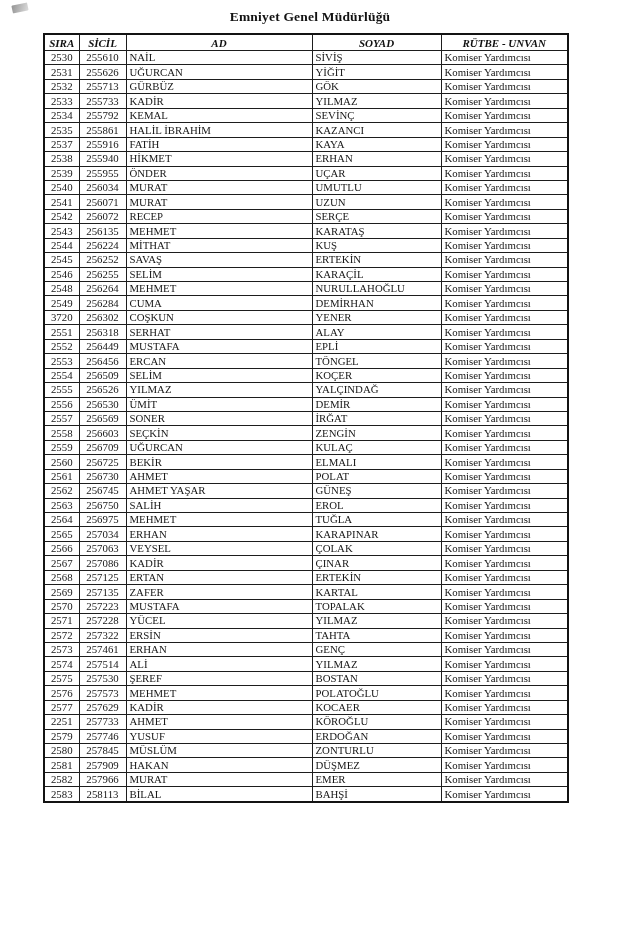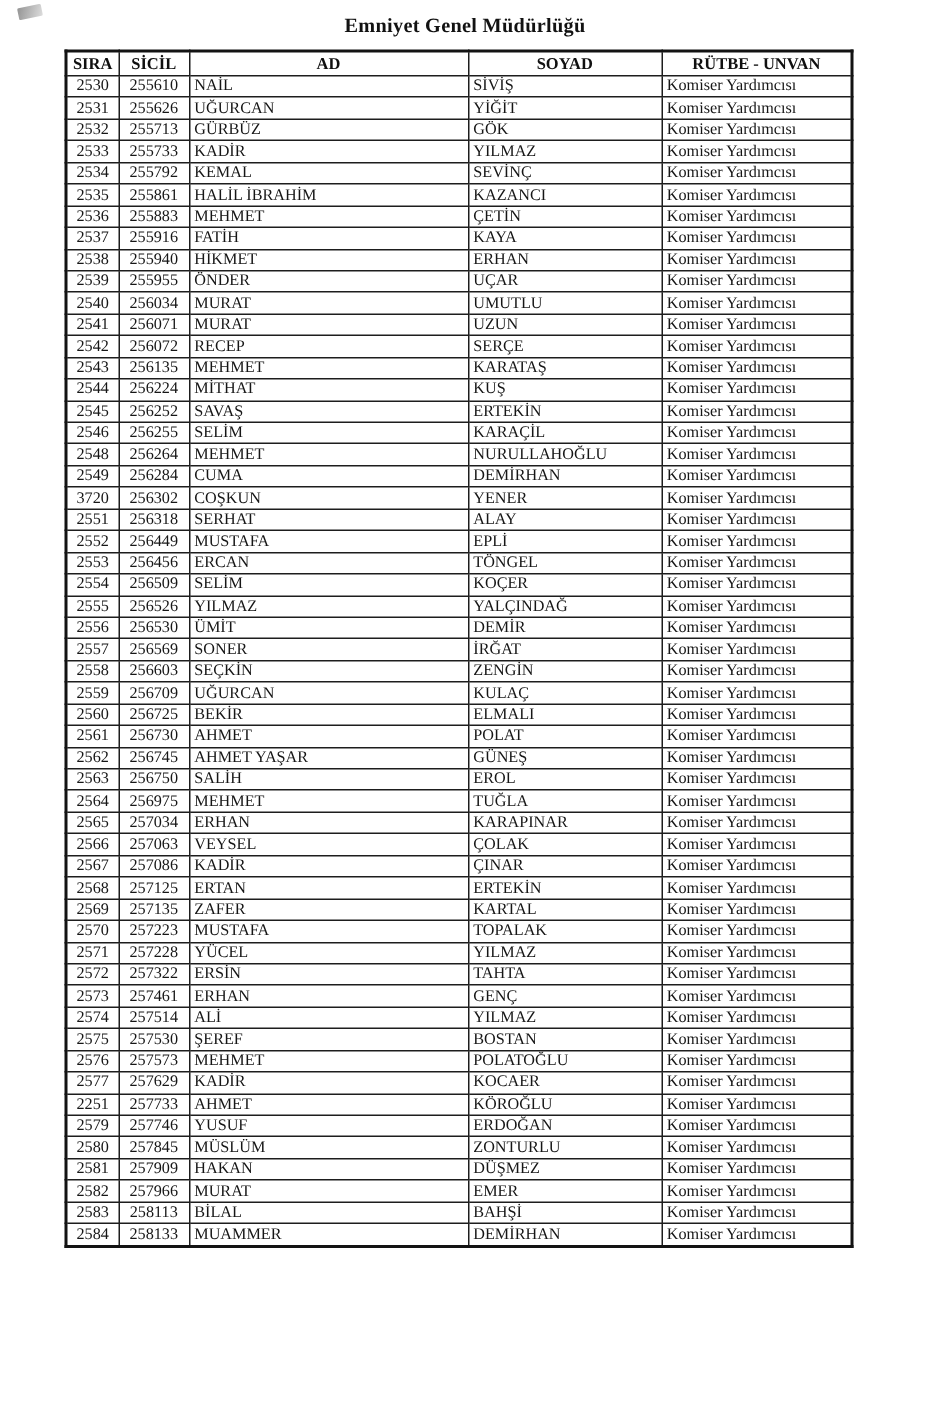--- a/index.html
+++ b/index.html
@@ -51,20 +51,21 @@
     overflow: hidden;
     white-space: nowrap;
   }
   table.roster th {
     font-size: 11px;
     font-weight: 700;
     text-align: center;
     height: 15px;
     padding: 0;
     color: #101010;
+    font-style: italic;
   }
   table.roster td {
     font-size: 10.8px;
     height: 13.45px;
     line-height: 1;
     padding: 0 1px 0 3px;
     color: #161616;
   }
   table.roster td.c0,
   table.roster td.c1 {
@@ -138,27 +139,20 @@
         <td class="c4">Komiser Yardımcısı</td>
       </tr>
       <tr>
         <td class="c0">2535</td>
         <td class="c1">255861</td>
         <td class="c2">HALİL İBRAHİM</td>
         <td class="c3">KAZANCI</td>
         <td class="c4">Komiser Yardımcısı</td>
       </tr>
       <tr>
-        <td class="c0">2536</td>
-        <td class="c1">255883</td>
-        <td class="c2">MEHMET</td>
-        <td class="c3">ÇETİN</td>
-        <td class="c4">Komiser Yardımcısı</td>
-      </tr>
-      <tr>
         <td class="c0">2537</td>
         <td class="c1">255916</td>
         <td class="c2">FATİH</td>
         <td class="c3">KAYA</td>
         <td class="c4">Komiser Yardımcısı</td>
       </tr>
       <tr>
         <td class="c0">2538</td>
         <td class="c1">255940</td>
         <td class="c2">HİKMET</td>
@@ -466,21 +460,14 @@
         <td class="c3">EMER</td>
         <td class="c4">Komiser Yardımcısı</td>
       </tr>
       <tr>
         <td class="c0">2583</td>
         <td class="c1">258113</td>
         <td class="c2">BİLAL</td>
         <td class="c3">BAHŞİ</td>
         <td class="c4">Komiser Yardımcısı</td>
       </tr>
-      <tr>
-        <td class="c0">2584</td>
-        <td class="c1">258133</td>
-        <td class="c2">MUAMMER</td>
-        <td class="c3">DEMİRHAN</td>
-        <td class="c4">Komiser Yardımcısı</td>
-      </tr>
     </tbody>
 </table>
 
 </body></html>

